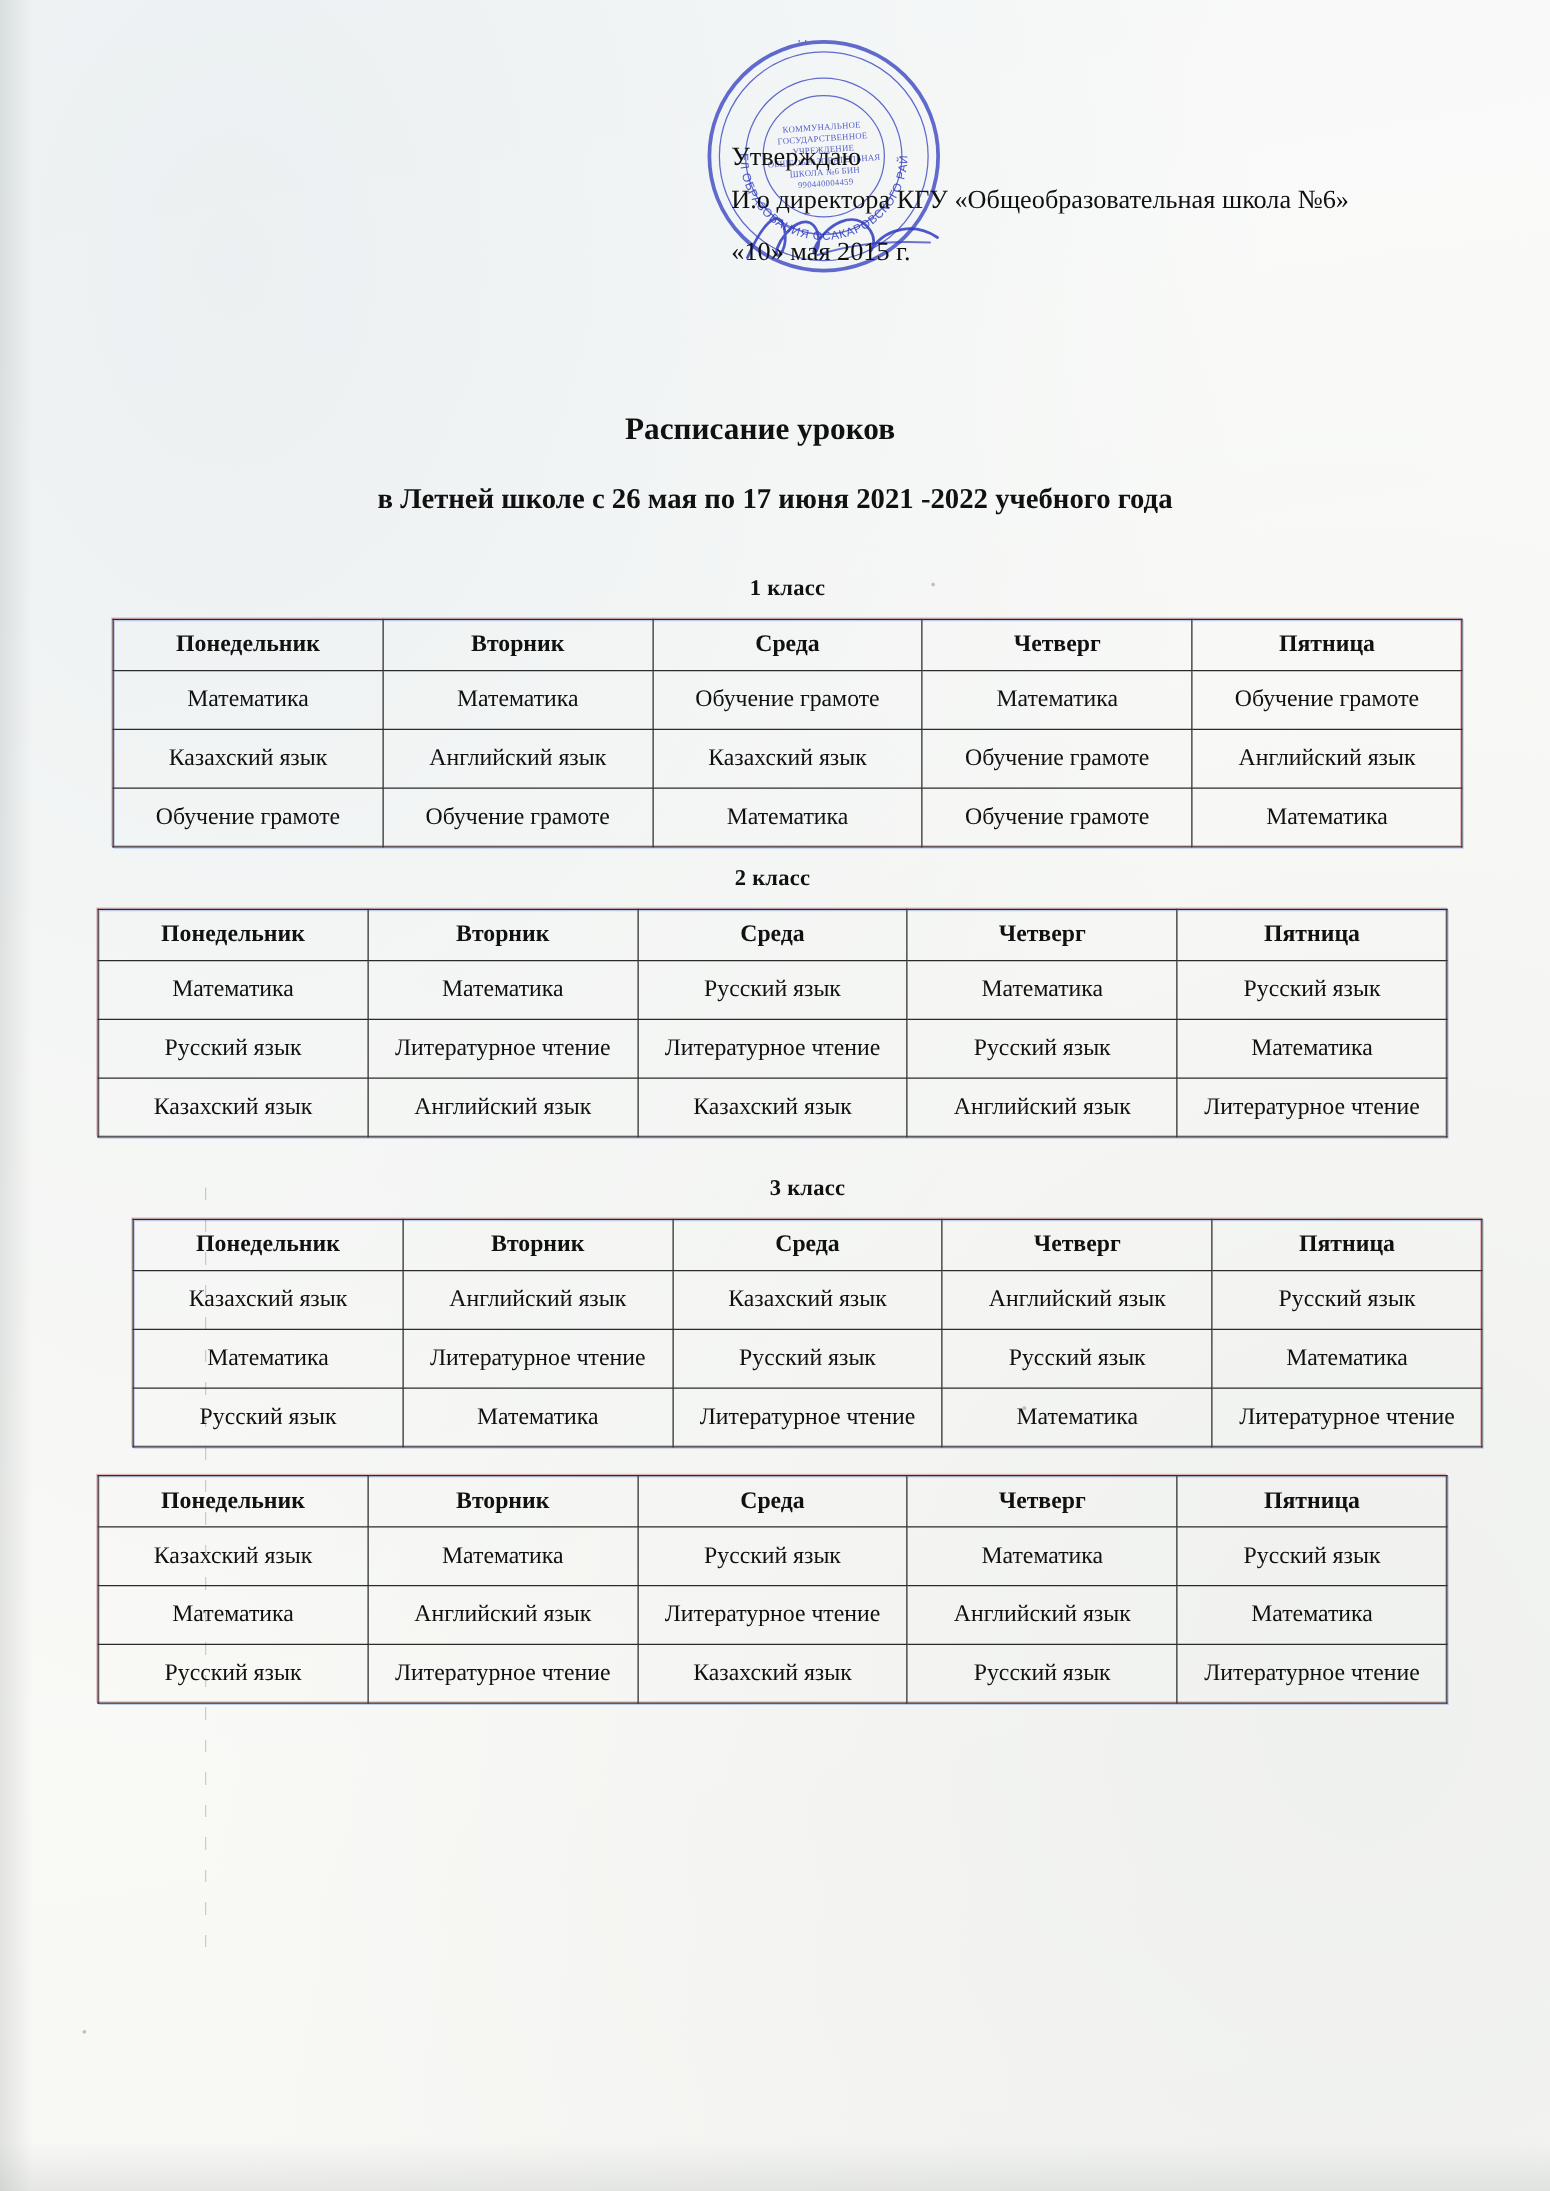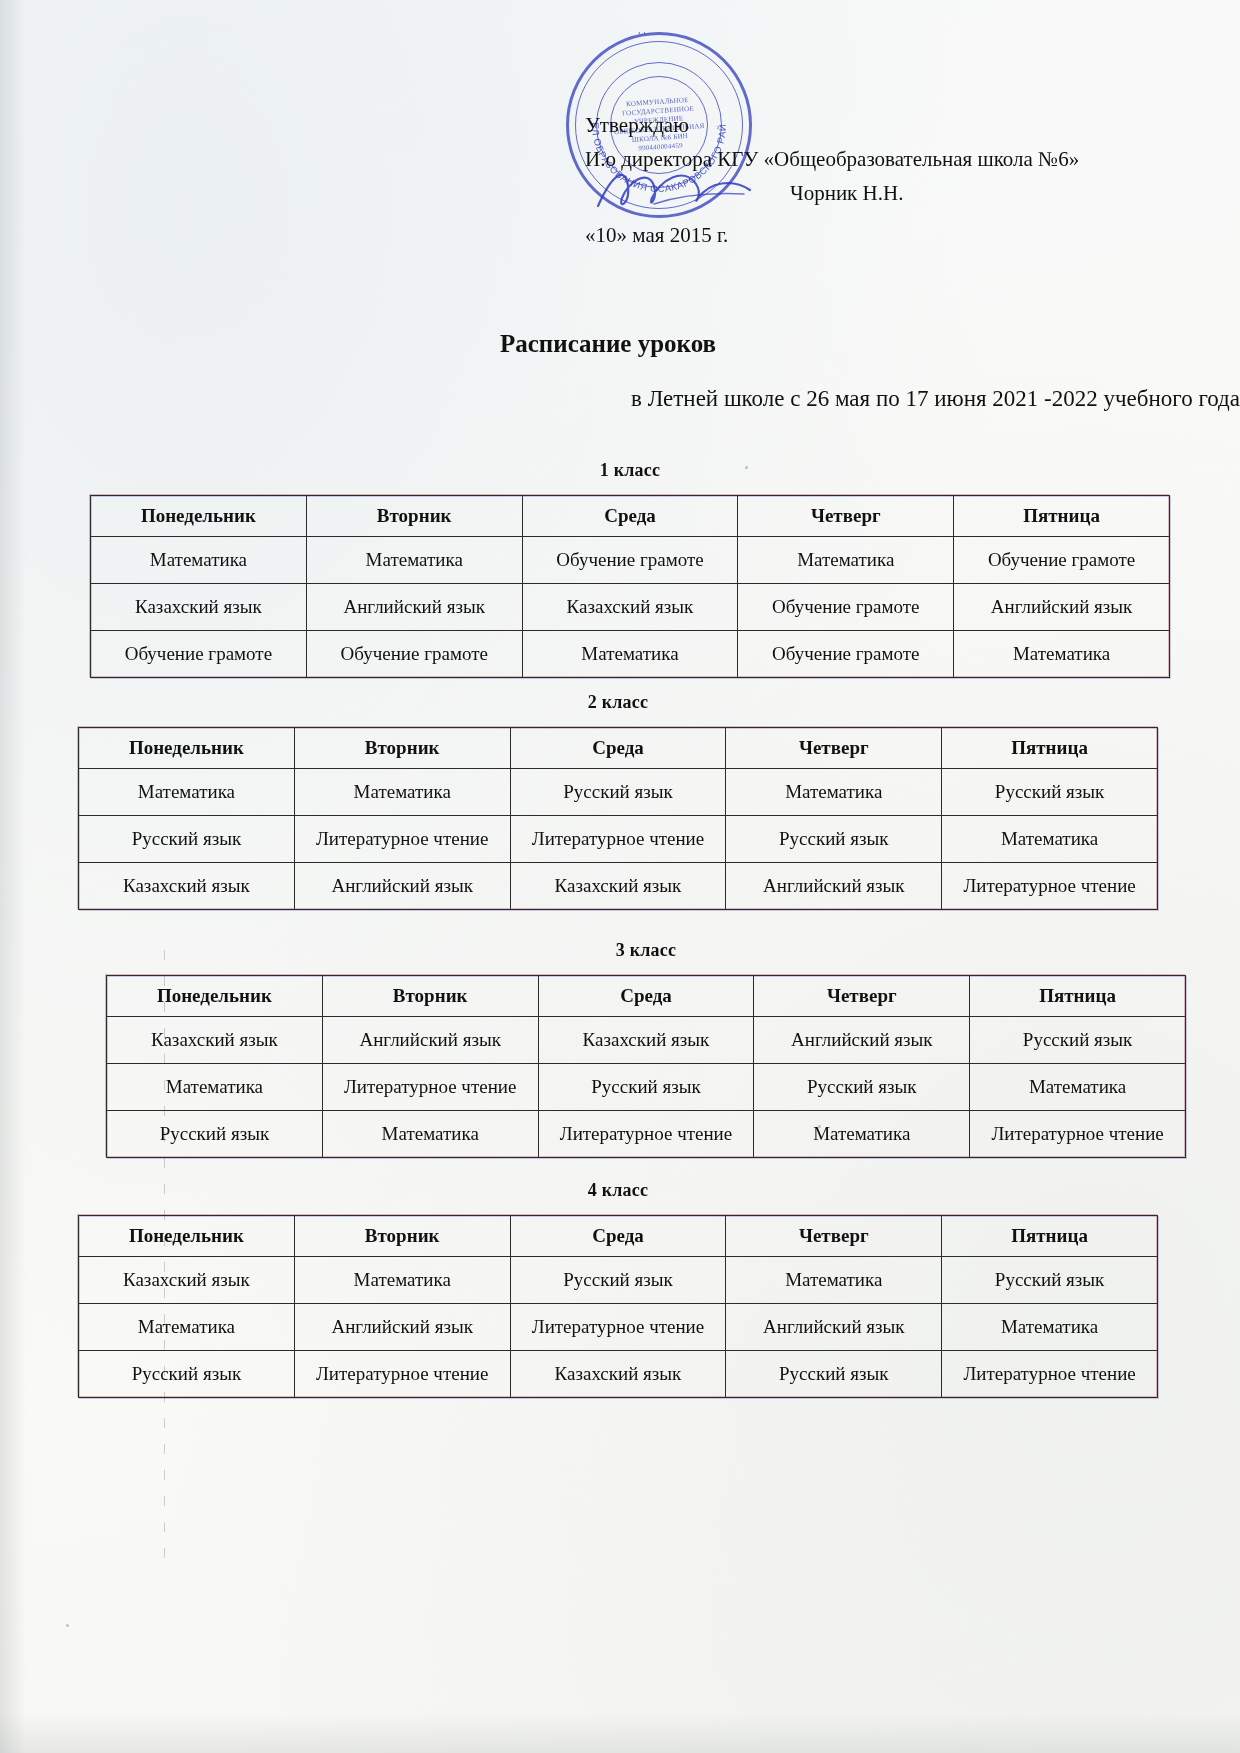--- a/index.html
+++ b/index.html
@@ -106,23 +106,23 @@
     width: 1216px;
     text-align: center;
     font-size: 25px;
     font-weight: bold;
   }
   .doc-subtitle {
     position: absolute;
     top: 386px;
     left: 0;
     width: 1240px;
-    text-align: right;
+    text-align: center;
     font-size: 23px;
-    font-weight: normal;
+    font-weight: bold;
   }
 
   
   .section {
     position: absolute;
     left: 78px;
     width: 1080px;
   }
   .section-title {
     text-align: center;
@@ -239,21 +239,20 @@
   <div class="signature">
     <svg viewBox="0 0 180 60" xmlns="http://www.w3.org/2000/svg" aria-hidden="true">
       <path d="M6,46 C22,10 34,8 36,26 C38,44 26,50 30,38 C36,22 56,8 62,26 C66,40 56,48 60,38 C68,20 92,6 104,24 C112,36 100,46 106,38 C118,22 140,18 158,30" fill="none" stroke="#2f3bbf" stroke-width="2.2" stroke-linecap="round" opacity="0.85"></path>
       <path d="M62,44 C86,36 114,32 152,34" fill="none" stroke="#2f3bbf" stroke-width="1.6" stroke-linecap="round" opacity="0.7"></path>
     </svg>
   </div>
 
   <div class="approval">
     <div>Утверждаю</div>
     <div>И.о директора КГУ «Общеобразовательная школа №6»</div>
-    <div class="line-name"><span class="sig-name">Чорник Н.Н.</span></div>
     <div class="date-line">«10» мая 2015 г.</div>
   </div>
 
   <div class="doc-title">Расписание уроков</div>
   <div class="doc-subtitle">в Летней школе с 26 мая по 17 июня 2021 -2022 учебного года</div>
 
   <div class="section" style="top:460px;padding-left:12px;">
     <div class="section-title">1 класс</div>
     <div class="tbl-wrap">
       <table class="sched">
@@ -367,21 +366,20 @@
             <td>Литературное чтение</td>
             <td>Математика</td>
             <td>Литературное чтение</td>
           </tr>
         </tbody>
       </table>
     </div>
   </div>
 
   <div class="section" style="top:1180px;">
-    <div class="section-title">4 класс</div>
     <div class="tbl-wrap">
       <table class="sched">
         <thead>
           <tr>
             <th>Понедельник</th>
             <th>Вторник</th>
             <th>Среда</th>
             <th>Четверг</th>
             <th>Пятница</th>
           </tr>

